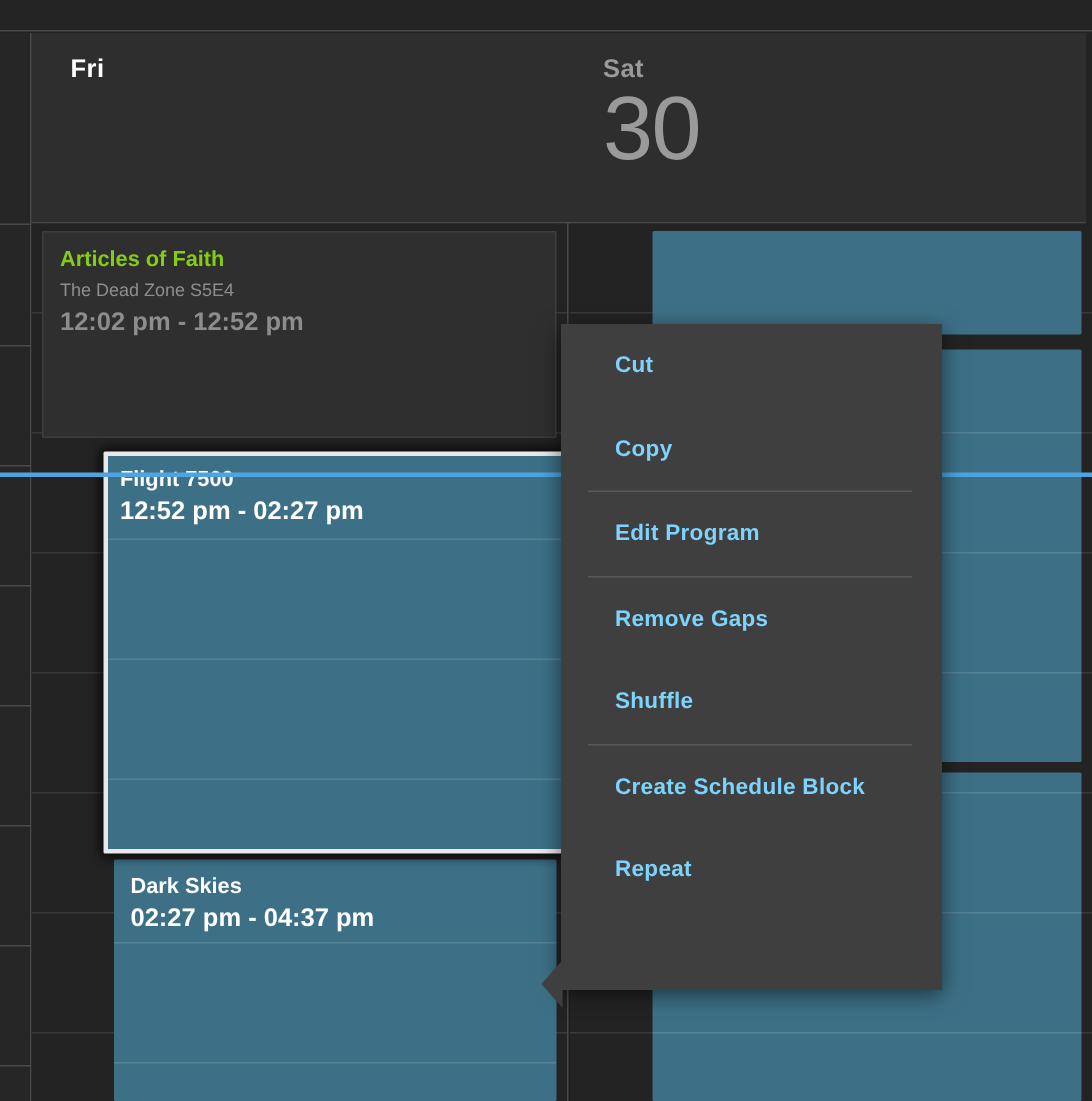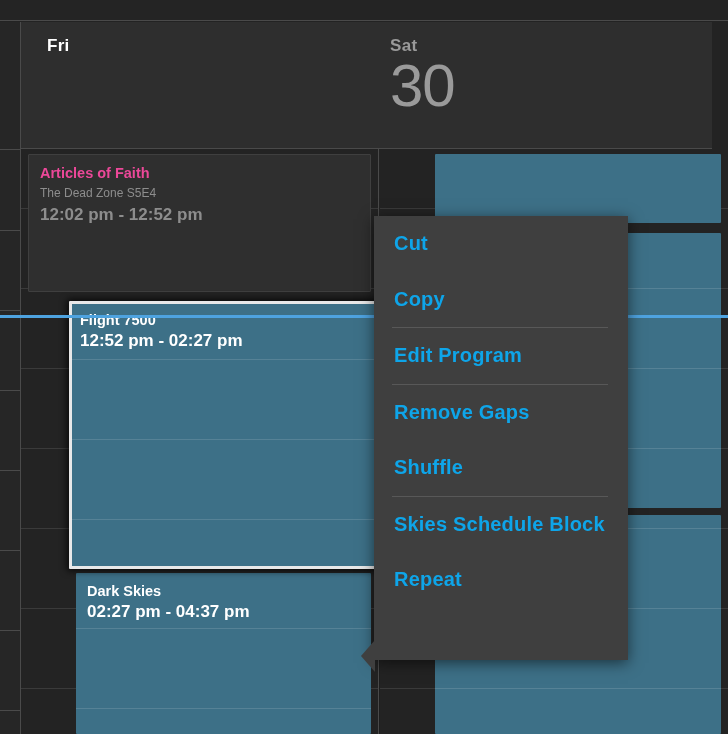--- a/index.html
+++ b/index.html
@@ -20,21 +20,21 @@
 
   
   .headers { position:absolute; left:0; top:22px; width:728px; height:127px; }
   .day-header {
     position:absolute; top:0; height:127px;
     background:#2e2e2e;
     border-right:1px solid #4a4a4a;
     border-bottom:1px solid #4a4a4a;
   }
   .day-header.fri { left:21px; width:358px; }
-  .day-header.sat { left:364px; width:348px; border-right:none; }
+  .day-header.sat { left:376px; width:348px; border-right:none; }
   .dh-inner { padding:14px 0 0 26px; }
   .dow {
     font-size:17px; font-weight:bold; letter-spacing:.3px;
     line-height:20px;
   }
   .dnum {
     font-size:60px; font-weight:300; line-height:64px;
     letter-spacing:-1px; margin-top:-2px;
   }
   .fri .dow, .fri .dnum { color:#ffffff; }
@@ -70,21 +70,21 @@
   .evt-teal { background:#3d7087;margin-left:48px; }
   .evt-gray { background:#2f2f2f; border:1px solid #3f3f3f; }
   .evt-inner { padding:8px 10px 0 11px; }
   .evt-title {
     font-size:14.5px; font-weight:bold; line-height:20px;
     white-space:nowrap; overflow:hidden;
   }
   .evt-sub  { font-size:12px; font-weight:400; line-height:21px; }
   .evt-time { font-size:17px; font-weight:700; line-height:21px; }
   .evt-teal .evt-title, .evt-teal .evt-sub, .evt-teal .evt-time { color:#ffffff; }
-  .evt-gray .evt-title { color:#ec4899; }
+  .evt-gray .evt-title { color:#84cc16; }
   .evt-gray .evt-sub, .evt-gray .evt-time { color:#8d8d8d; }
   .evt-gridline {
     position:absolute; left:0; right:0; height:1px;
     background:rgba(255,255,255,.13);
   }
 
   
   .evt-selected {
     left:21px; right:0;
     border:3px solid #e8e8e8;
@@ -107,22 +107,22 @@
   }
   .ctx-caret {
     position:absolute; left:-13px; top:424px; width:0; height:0;
     border-top:16px solid transparent;
     border-bottom:16px solid transparent;
     border-right:14px solid #3f3f3f;
     z-index:21;
   }
   .ctx-item {
     height:55.5px; line-height:55.5px;
-    padding-left:20px;
-    color:#0ea5e9; font-size:20px; font-weight:bold;
+    padding-left:36px;
+    color:#7dd3fc; font-size:15px; font-weight:bold;
     letter-spacing:.2px; cursor:default;
     white-space:nowrap;
   }
   .ctx-sep {
     height:1px; margin:0 20px 0 18px; background:#585858;
   }
 </style>
 </head>
 <body>
 
@@ -247,17 +247,17 @@
 
     <div class="ctx-item">Edit Program</div>
 
     <div class="ctx-sep"></div>
 
     <div class="ctx-item">Remove Gaps</div>
     <div class="ctx-item">Shuffle</div>
 
     <div class="ctx-sep"></div>
 
-    <div class="ctx-item">Skies Schedule Block</div>
+    <div class="ctx-item">Create Schedule Block</div>
     <div class="ctx-item">Repeat</div>
   </div>
 
 </div>
 
 </body></html>

